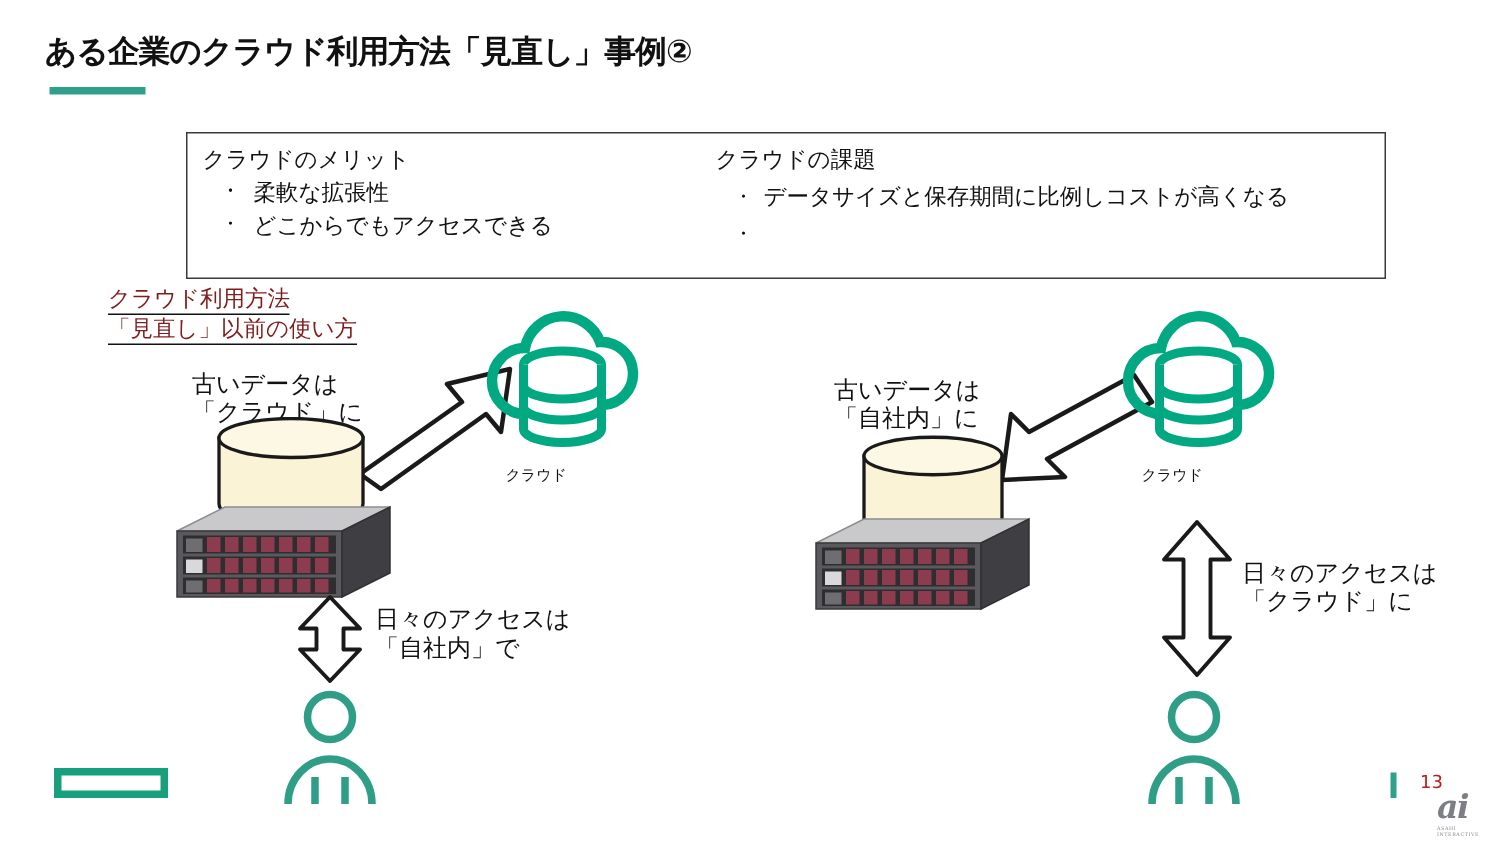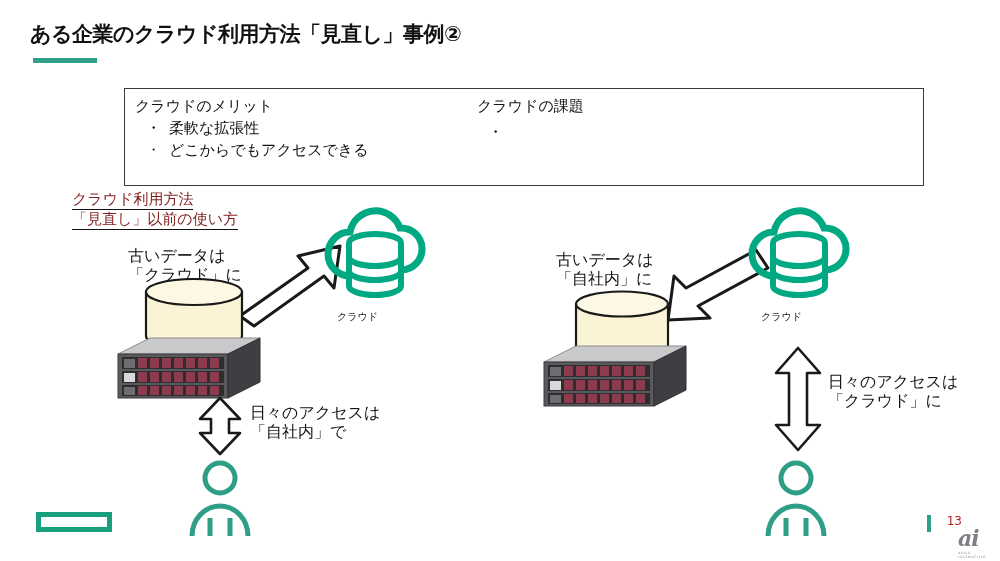--- a/index.html
+++ b/index.html
@@ -194,21 +194,21 @@
       <ul class="ib-list">
         <li><span class="bullet">・</span></li>
         <li><span class="bullet">・</span><span>柔軟な拡張性</span></li>
         <li><span class="bullet">・</span><span>どこからでもアクセスできる</span></li>
       </ul>
     </div>
 
     <div class="infobox-col right">
       <div class="ib-head">クラウドの課題</div>
       <ul class="ib-list">
-        <li><span class="bullet">・</span></li>
+        <li><span class="bullet">・</span><span>データサイズと保存期間に比例しコストが高くなる</span></li>
         <li><span class="bullet">・</span></li>
       </ul>
     </div>
 
   </div>
 
   <div class="sec-head left-head">
     <span>クラウド利用方法</span><br>
     <span>「見直し」以前の使い方</span>
   </div>

